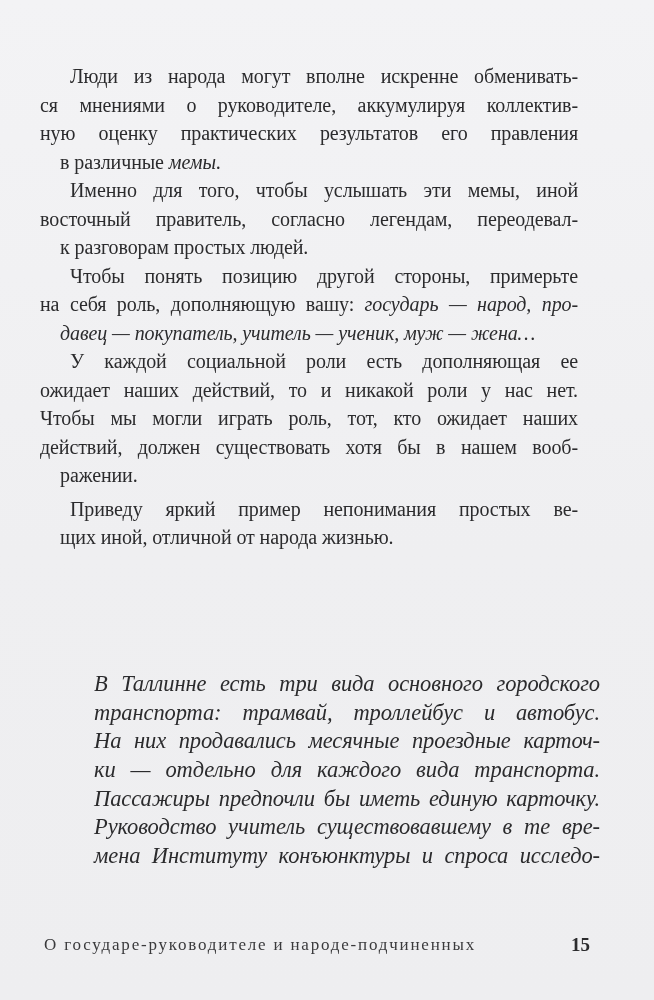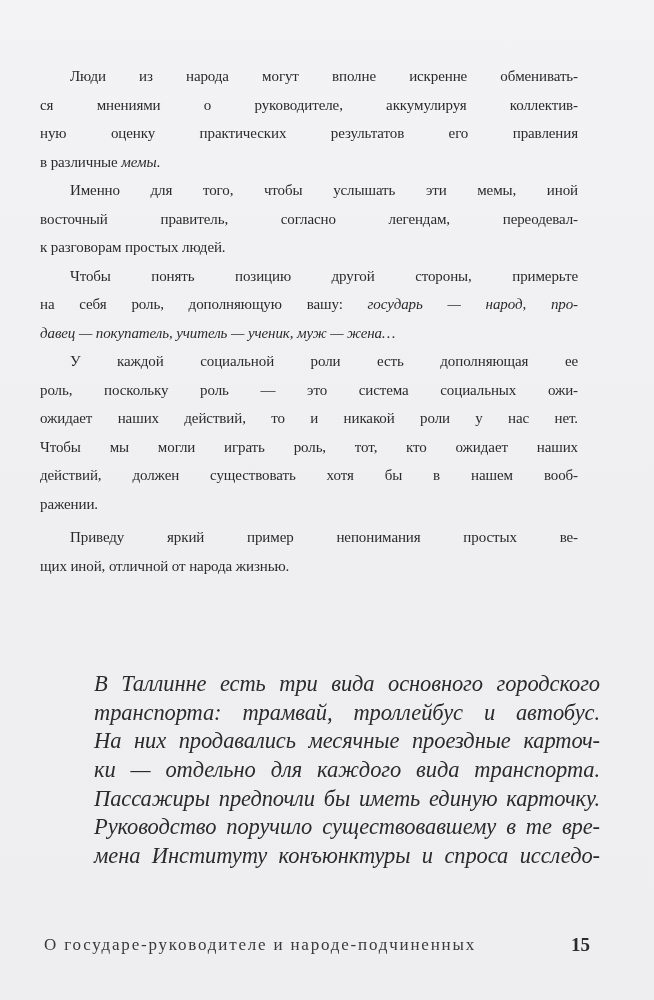--- a/index.html
+++ b/index.html
@@ -24,28 +24,29 @@
     .body-text {
       position: absolute;
       left: 40px;
       width: 538px;
       top: 62px;
     }
     .line {
       display: block;
       height: 28.5px;
       line-height: 28.5px;
-      font-size: 15px;
+      font-size: 20px;
       text-align: justify;
       text-align-last: justify;
       white-space: nowrap;
       letter-spacing: -0.1px;
     }
     .line.last {
       text-align-last: left;
+      margin-left: 20px;
     }
     .line.indent {
       padding-left: 30px;
     }
     .para {
       display: block;
     }
     .para.gap {
       margin-top: 5px;
     }
@@ -115,41 +116,40 @@
     </div>
 
     <div class="para">
       <span class="line indent">Чтобы понять позицию другой стороны, примерьте</span>
       <span class="line"><span>на себя роль, дополняющую вашу: </span><em>государь — народ, про-</em></span>
       <span class="line last"><em>давец — покупатель, учитель — ученик, муж — жена…</em></span>
     </div>
 
     <div class="para">
       <span class="line indent">У каждой социальной роли есть дополняющая ее</span>
-      <span class="line">роль, поскольку роль — это система социальных ожи-</span>
       <span class="line">ожидает наших действий, то и никакой роли у нас нет.</span>
       <span class="line">Чтобы мы могли играть роль, тот, кто ожидает наших</span>
       <span class="line">действий, должен существовать хотя бы в нашем вооб-</span>
       <span class="line last">ражении.</span>
     </div>
 
     <div class="para gap">
       <span class="line indent">Приведу яркий пример непонимания простых ве-</span>
       <span class="line last">щих иной, отличной от народа жизнью.</span>
     </div>
 
   </div>
 
   <div class="quote">
     <span class="line">В Таллинне есть три вида основного городского</span>
     <span class="line">транспорта: трамвай, троллейбус и автобус.</span>
     <span class="line">На них продавались месячные проездные карточ-</span>
     <span class="line">ки — отдельно для каждого вида транспорта.</span>
     <span class="line">Пассажиры предпочли бы иметь единую карточку.</span>
-    <span class="line">Руководство поручило существовавшему в те вре-</span>
+    <span class="line">Руководство учитель существовавшему в те вре-</span>
     <span class="line">мена Институту конъюнктуры и спроса исследо-</span>
   </div>
 
   <div class="footer">
     <span class="running-head">О государе-руководителе и народе-подчиненных</span>
     <span class="page-number">15</span>
   </div>
 
 </div>
 

